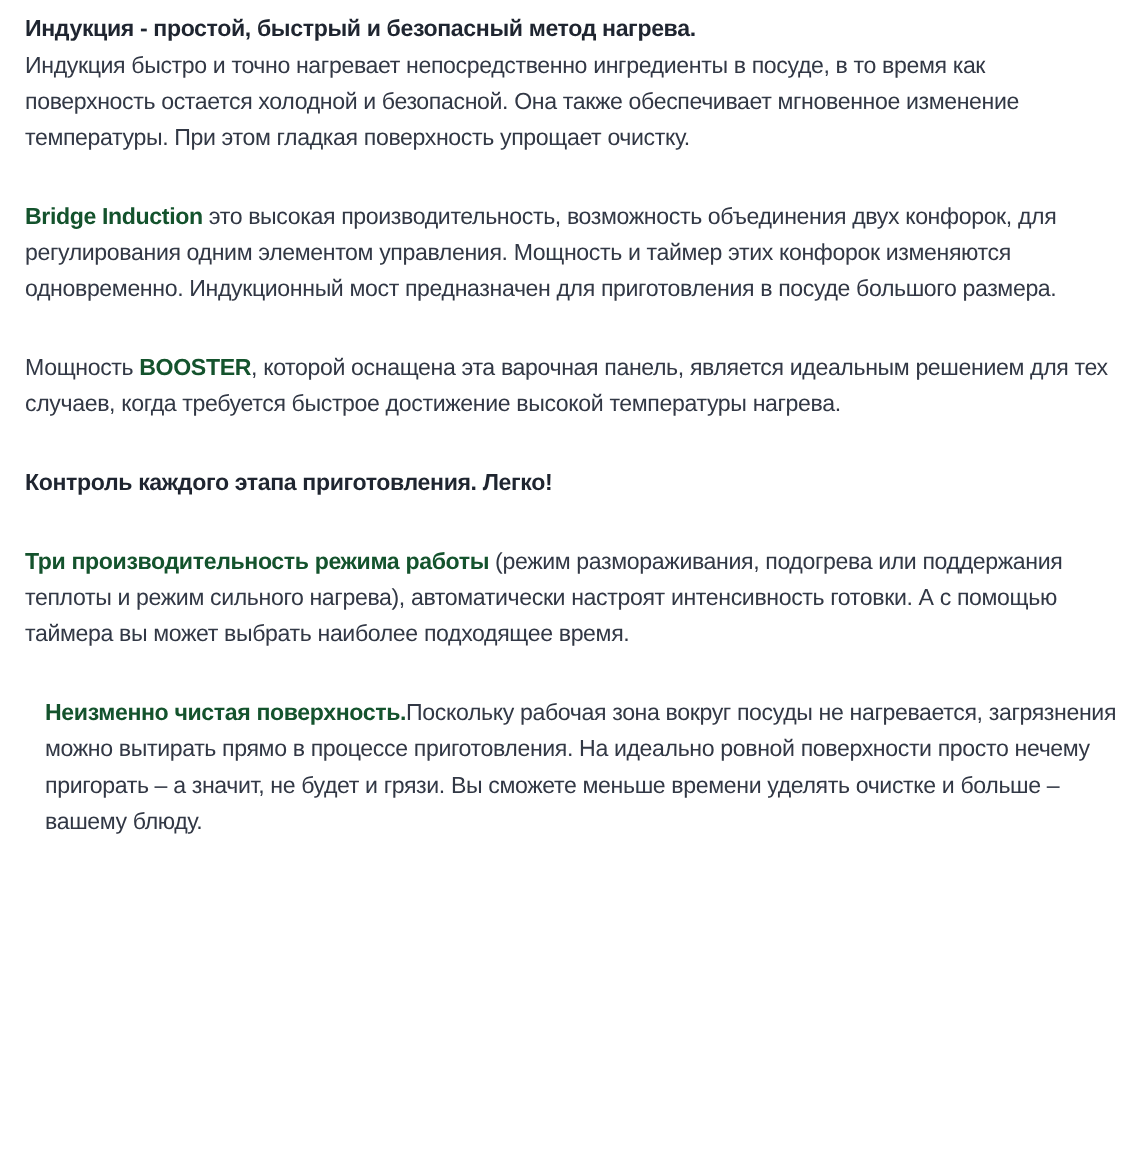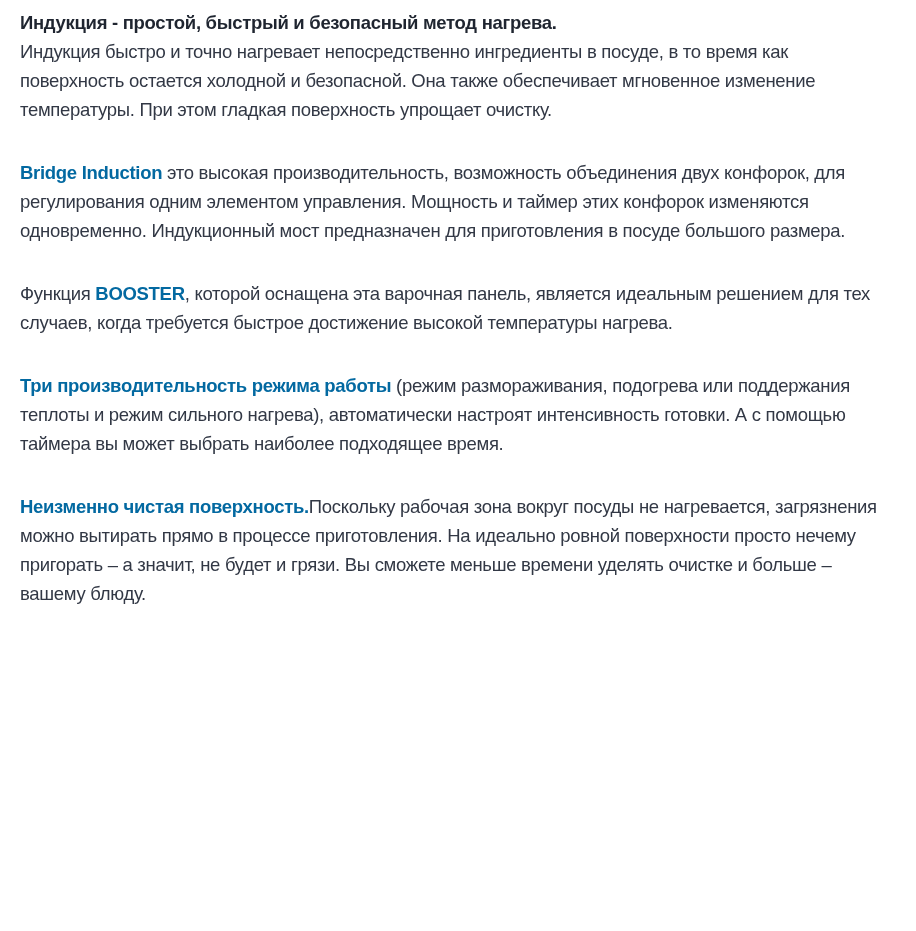--- a/index.html
+++ b/index.html
@@ -18,24 +18,25 @@
     color: #323845;
   }
   .doc {
     padding: 8px 22px 20px 20px;
   }
   .doc p {
     margin: 0 0 34px 0;
   }
   .doc p:last-child {
     margin-bottom: 0;
+    margin-left: 16px;
   }
   .b {
     font-weight: bold;
-    color: #0369a1;
+    color: #14532d;
   }
   .hd {
     display: block;
     font-weight: bold;
     color: #1f2530;
   }
 </style>
 </head>
 <body>
 
@@ -43,25 +44,25 @@
 
   <p>
     <span class="hd">Индукция - простой, быстрый и безопасный метод нагрева.</span><span>Индукция быстро и точно нагревает непосредственно ингредиенты в посуде, в то время как поверхность остается холодной и безопасной. Она также обеспечивает мгновенное изменение температуры. При этом гладкая поверхность упрощает очистку.</span>
   </p>
 
   <p>
     <span class="b">Bridge Induction</span><span> это высокая производительность, возможность объединения двух конфорок, для регулирования одним элементом управления. Мощность и таймер этих конфорок изменяются одновременно. Индукционный мост предназначен для приготовления в посуде большого размера.</span>
   </p>
 
   <p>
-    <span>Функция </span><span class="b">BOOSTER</span><span>, которой оснащена эта варочная панель, является идеальным решением для тех случаев, когда требуется быстрое достижение высокой температуры нагрева.</span>
+    <span>Мощность </span><span class="b">BOOSTER</span><span>, которой оснащена эта варочная панель, является идеальным решением для тех случаев, когда требуется быстрое достижение высокой температуры нагрева.</span>
   </p>
 
   <p>
-    
+    <span class="hd">Контроль каждого этапа приготовления. Легко!</span>
   </p>
 
   <p>
     <span class="b">Три производительность режима работы</span><span> (режим размораживания, подогрева или поддержания теплоты и режим сильного нагрева), автоматически настроят интенсивность готовки. А с помощью таймера вы может выбрать наиболее подходящее время.</span>
   </p>
 
 
   <p>
     <span class="b">Неизменно чистая поверхность.</span><span>Поскольку рабочая зона вокруг посуды не нагревается, загрязнения можно вытирать прямо в процессе приготовления. На идеально ровной поверхности просто нечему пригорать – а значит, не будет и грязи. Вы сможете меньше времени уделять очистке и больше – вашему блюду.</span>
   </p>

